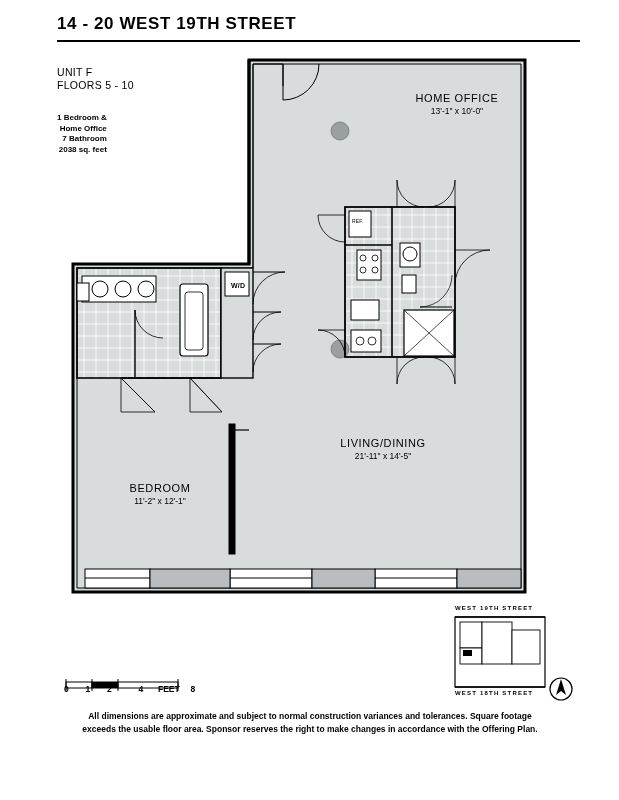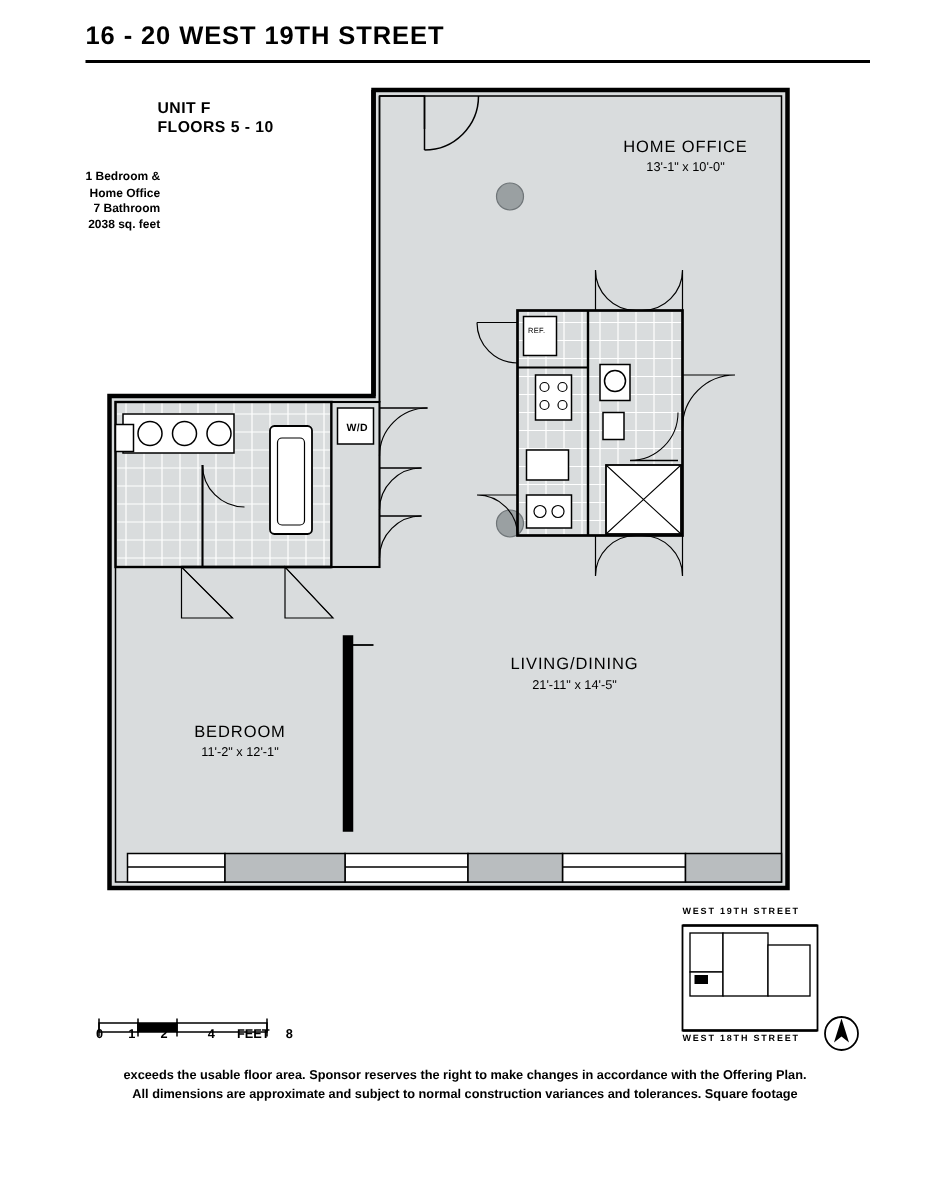--- a/index.html
+++ b/index.html
@@ -40,23 +40,22 @@
   }
   
   .unit-block {
     position: absolute;
     left: 57px;
     top: 66px;
     line-height: 13px;
   }
   .unit-line {
     font-size: 10.5px;
-    font-weight: bold;
+    font-weight: normal;
     letter-spacing: 0.3px;
-    margin-left: 48px;
   }
   .unit-details {
     position: absolute;
     left: 57px;
     top: 113px;
     font-size: 8px;
     line-height: 10.5px;
     font-weight: bold;
     text-align: right;
   }
@@ -114,21 +113,21 @@
     font-size: 8.5px;
     line-height: 13px;
     font-weight: bold;
   }
 </style>
 </head>
 <body>
 
 <div class="page">
 
-  <div class="title">16 - 20 WEST 19TH  STREET</div>
+  <div class="title">14 - 20 WEST 19TH  STREET</div>
   <div class="title-rule"></div>
 
   <div class="unit-block">
     <div class="unit-line">UNIT F</div>
     <div class="unit-line">FLOORS 5 - 10</div>
   </div>
   <div class="unit-details">
     <div>1 Bedroom &amp;</div>
     <div>Home Office</div>
     <div>7 Bathroom</div>
@@ -371,17 +370,17 @@
     <span style="display:inline-block;width:10px;"></span>
     <span>FEET</span>
     <span style="display:inline-block;width:6px;"></span>
     <span>8</span>
   </div>
 
   <div class="keymap-label" style="left:455px; top:605px;">WEST  19TH   STREET</div>
   <div class="keymap-label" style="left:455px; top:690px;">WEST  18TH   STREET</div>
 
   <div class="disclaimer">
+    <div>All dimensions are approximate and subject to normal construction variances and tolerances. Square footage</div>
     <div>exceeds the usable floor area. Sponsor reserves the right to make changes in accordance with the Offering Plan.</div>
-    <div>All dimensions are approximate and subject to normal construction variances and tolerances. Square footage</div>
   </div>
 
 </div>
 
 </body></html>

